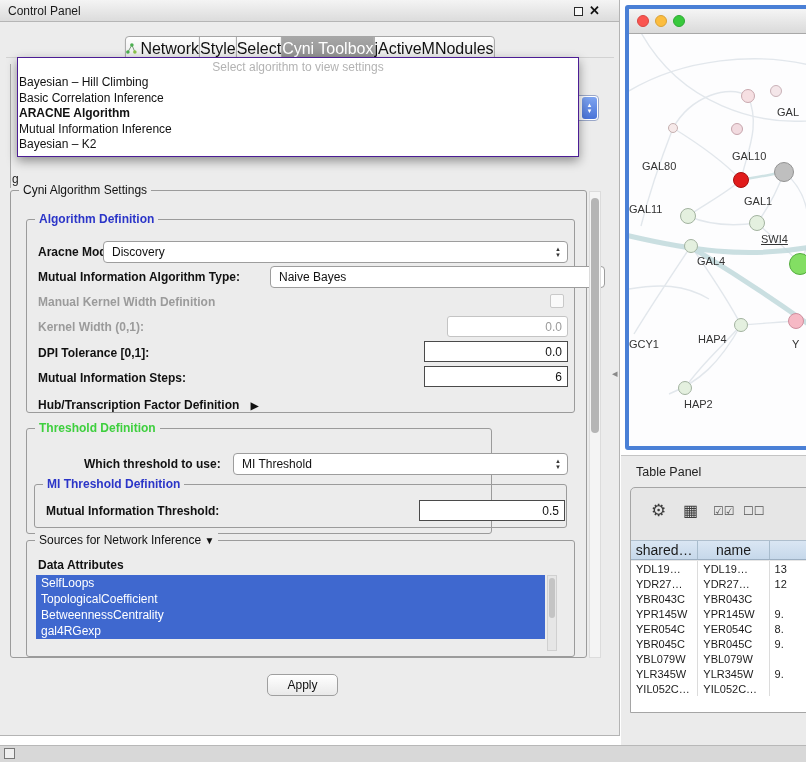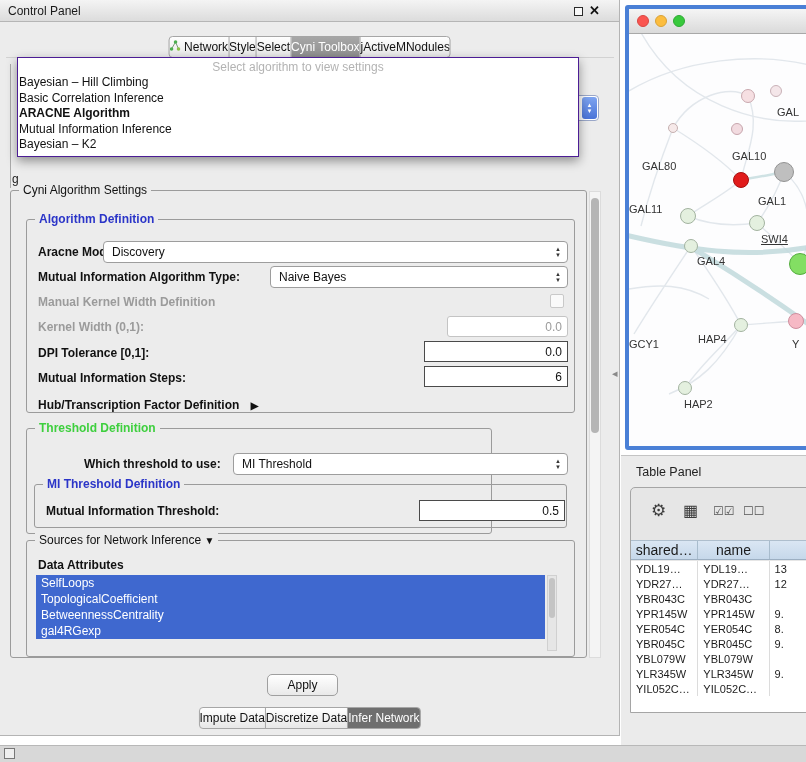--- a/index.html
+++ b/index.html
@@ -11,21 +11,21 @@
   .control-panel { position:absolute; left:0; top:0; width:620px; height:736px;
     background:#ececec; border-right:1px solid #b4b4b4; border-bottom:1px solid #b4b4b4; }
   .cp-titlebar { position:absolute; left:0; top:0; width:100%; height:22px;
     background:linear-gradient(#f4f4f4,#dcdcdc); border-bottom:1px solid #b5b5b5; }
   .cp-title { position:absolute; left:8px; top:4px; font-size:12px; color:#1a1a1a; }
   .float-icon { position:absolute; left:574px; top:7px; width:9px; height:9px; border:1.5px solid #2a2a2a; background:#f8f8f8; }
   .close-icon { position:absolute; left:589px; top:3px; font-size:13px; font-weight:bold; color:#111; }
 
   .seg { position:absolute; display:flex; border:1px solid #a6a6a6; border-radius:4px; overflow:hidden;
     background:linear-gradient(#fefefe,#e7e7e7); }
-  .seg .tab { padding:3px 0; font-size:12px; color:#111; border-right:1px solid #a6a6a6;
+  .seg .tab { padding:3px 0; font-size:16px; color:#111; border-right:1px solid #a6a6a6;
     display:flex; gap:4px; white-space:nowrap; }
   .seg .tab:last-child { border-right:none; }
   .seg .tab.active { background:linear-gradient(#a7a7a7,#8e8e8e); color:#fff; }
   .seg .tab.dark { background:#6f6f6f; color:#fff; }
   .top-tabs { top:36px; left:50%; transform:translateX(-50%); z-index:2; }
   .bottom-tabs { top:707px; left:50%; transform:translateX(-50%); }
   .tabline { position:absolute; left:6px; top:57px; width:608px; border-top:1px solid #d2d2d2; z-index:1; }
 
   
   .dropdown { position:absolute; left:17px; top:57px; width:562px; background:#fff;
@@ -180,21 +180,21 @@
     <div class="flabel" style="left:38px; top:245px;">Aracne Mode:</div>
     <div class="combo" style="left:103px; top:241px; width:465px;">
       <span>Discovery</span>
       <span class="arrows">
           <span>▲</span>
           <span>▼</span>
         </span>
     </div>
 
     <div class="flabel" style="left:38px; top:270px;">Mutual Information Algorithm Type:</div>
-    <div class="combo" style="left:270px; top:266px; width:298px;">
+    <div class="combo" style="left:270px; top:266px; width:335px;">
       <span>Naive Bayes</span>
       <span class="arrows">
           <span>▲</span>
           <span>▼</span>
         </span>
     </div>
 
     <div class="flabel disabled" style="left:38px; top:295px;">Manual Kernel Width Definition</div>
     <div class="checkbox" style="left:550px; top:294px;"></div>
 
@@ -248,31 +248,20 @@
         <div class="attr-thumb"></div>
       </div>
     </div>
 
     <div class="main-scroll">
       <div class="main-thumb"></div>
     </div>
 
     <div class="apply-btn">Apply</div>
 
-    <div class="seg bottom-tabs">
-      <div class="tab">
-          <span>Impute Data</span>
-        </div>
-      <div class="tab">
-          <span>Discretize Data</span>
-        </div>
-      <div class="tab dark">
-          <span>Infer Network</span>
-        </div>
-    </div>
   </div>
 
   <div class="collapse-arrow">◂</div>
 
   <div class="dock-bg"></div>
 
   <div class="net-window">
     <div class="net-titlebar">
       <div class="light red"></div>
       <div class="light yellow"></div>
@@ -319,21 +308,21 @@
       <div class="node" style="left:120px; top:181px; width:16px; height:16px; background:#e4f0df;"></div>
       <div class="node" style="left:55px; top:205px; width:14px; height:14px; background:#e4f0df;"></div>
       <div class="node" style="left:160px; top:219px; width:22px; height:22px; background:#83de63; border-color:#55ad3f;"></div>
       <div class="node" style="left:105px; top:284px; width:14px; height:14px; background:#e4f0df;"></div>
       <div class="node" style="left:159px; top:279px; width:16px; height:16px; background:#f6b9c5; border-color:#cf8f9e;"></div>
       <div class="node" style="left:49px; top:347px; width:14px; height:14px; background:#e4f0df;"></div>
 
       <div class="nlabel" style="left:13px; top:126px;">GAL80</div>
       <div class="nlabel" style="left:103px; top:116px;">GAL10</div>
       <div class="nlabel" style="left:0px; top:169px;">GAL11</div>
-      <div class="nlabel" style="left:129px; top:161px;">GAL1</div>
+      <div class="nlabel" style="left:115px; top:161px;">GAL1</div>
       <div class="nlabel" style="left:132px; top:199px;text-decoration:underline;">SWI4</div>
       <div class="nlabel" style="left:68px; top:221px;">GAL4</div>
       <div class="nlabel" style="left:0px; top:304px;">GCY1</div>
       <div class="nlabel" style="left:69px; top:299px;">HAP4</div>
       <div class="nlabel" style="left:55px; top:364px;">HAP2</div>
       <div class="nlabel" style="left:148px; top:72px;">GAL</div>
       <div class="nlabel" style="left:163px; top:304px;">Y</div>
     </div>
   </div>
 

